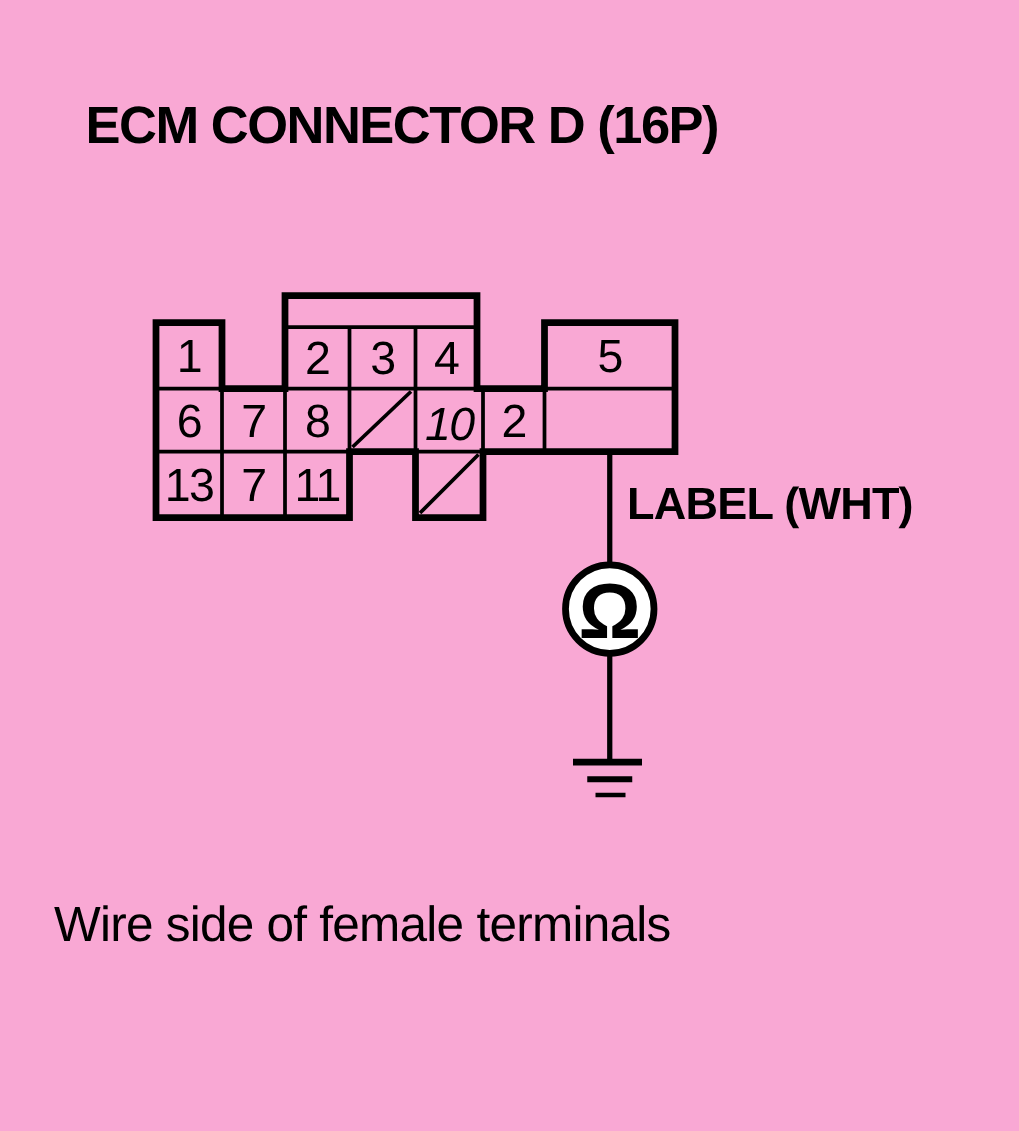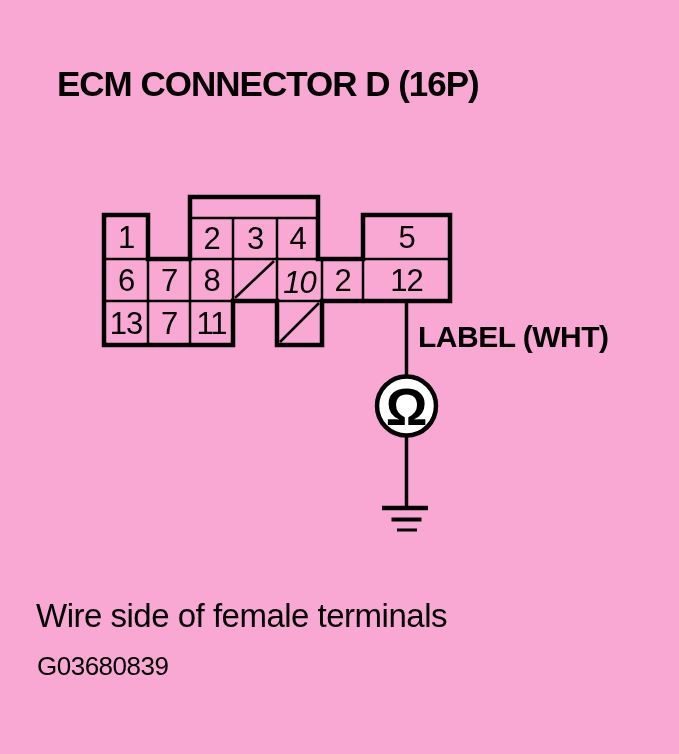--- a/index.html
+++ b/index.html
@@ -71,24 +71,22 @@
   <div class="pin-num" style="left:190px;top:218px;width:43px;height:41px;">2</div>
   <div class="pin-num" style="left:233px;top:218px;width:44px;height:41px;">3</div>
   <div class="pin-num" style="left:277px;top:218px;width:41px;height:41px;">4</div>
   <div class="pin-num" style="left:363px;top:215px;width:87px;height:44px;">5</div>
   <div class="pin-num" style="left:104px;top:259px;width:44px;height:42px;">6</div>
   <div class="pin-num" style="left:148px;top:259px;width:42px;height:42px;">7</div>
   <div class="pin-num" style="left:190px;top:259px;width:43px;height:42px;">8</div>
   <div class="pin-num" style="left:233px;top:259px;width:44px;height:42px;"></div>
   <div class="pin-num" style="left:277px;top:259px;width:45px;height:46px;font-style:italic;">10</div>
   <div class="pin-num" style="left:322px;top:259px;width:41px;height:42px;">2</div>
-  <div class="pin-num" style="left:363px;top:259px;width:87px;height:42px;">12</div>
   <div class="pin-num" style="left:104px;top:301px;width:44px;height:44px;text-align:center;">13</div>
   <div class="pin-num" style="left:148px;top:301px;width:42px;height:44px;">7</div>
   <div class="pin-num" style="left:190px;top:301px;width:43px;height:44px;">11</div>
   <div class="pin-num" style="left:277px;top:301px;width:45px;height:44px;"></div>
 
   <div class="abs caption" style="left:36px;top:599px;">Wire side of female terminals</div>
 
   <div class="abs wire-label" style="left:418px;top:322px;">LABEL (WHT)</div>
-  <div class="abs figure-id" style="left:37px;top:653px;">G03680839</div>
 
 </div>
 
 </body></html>

